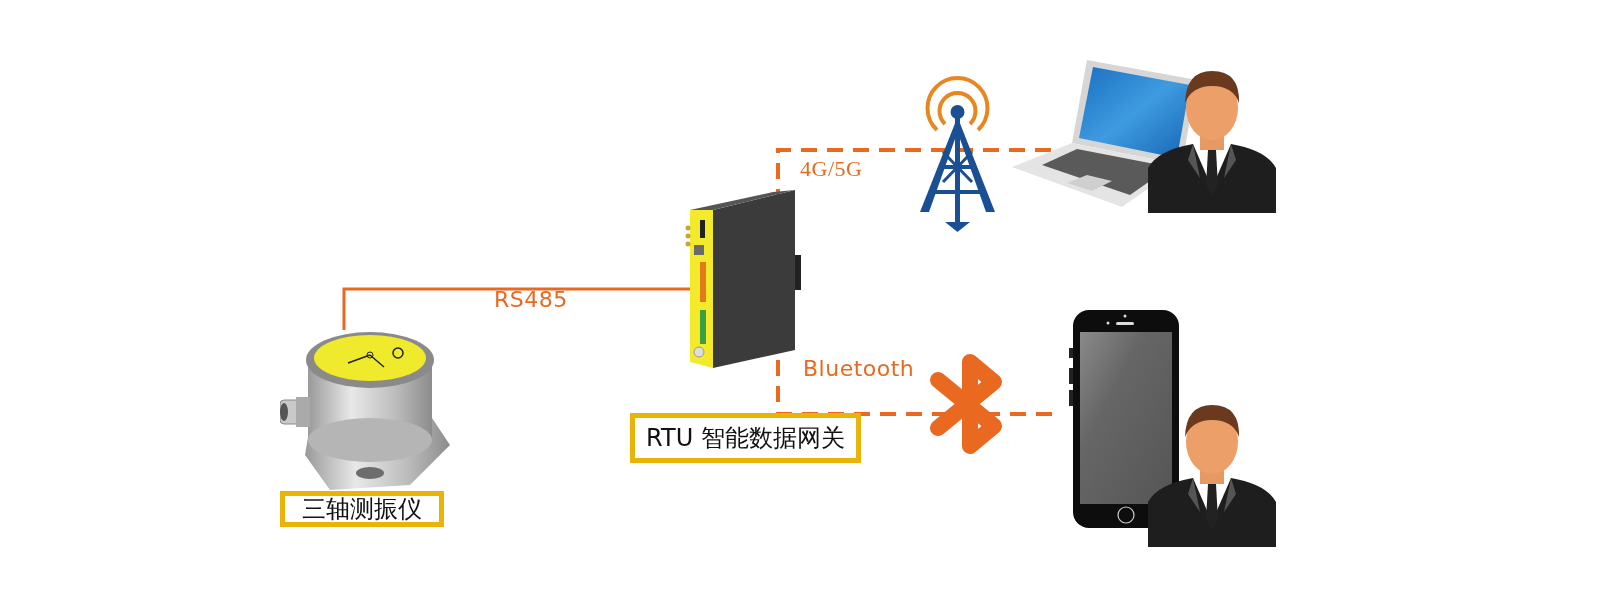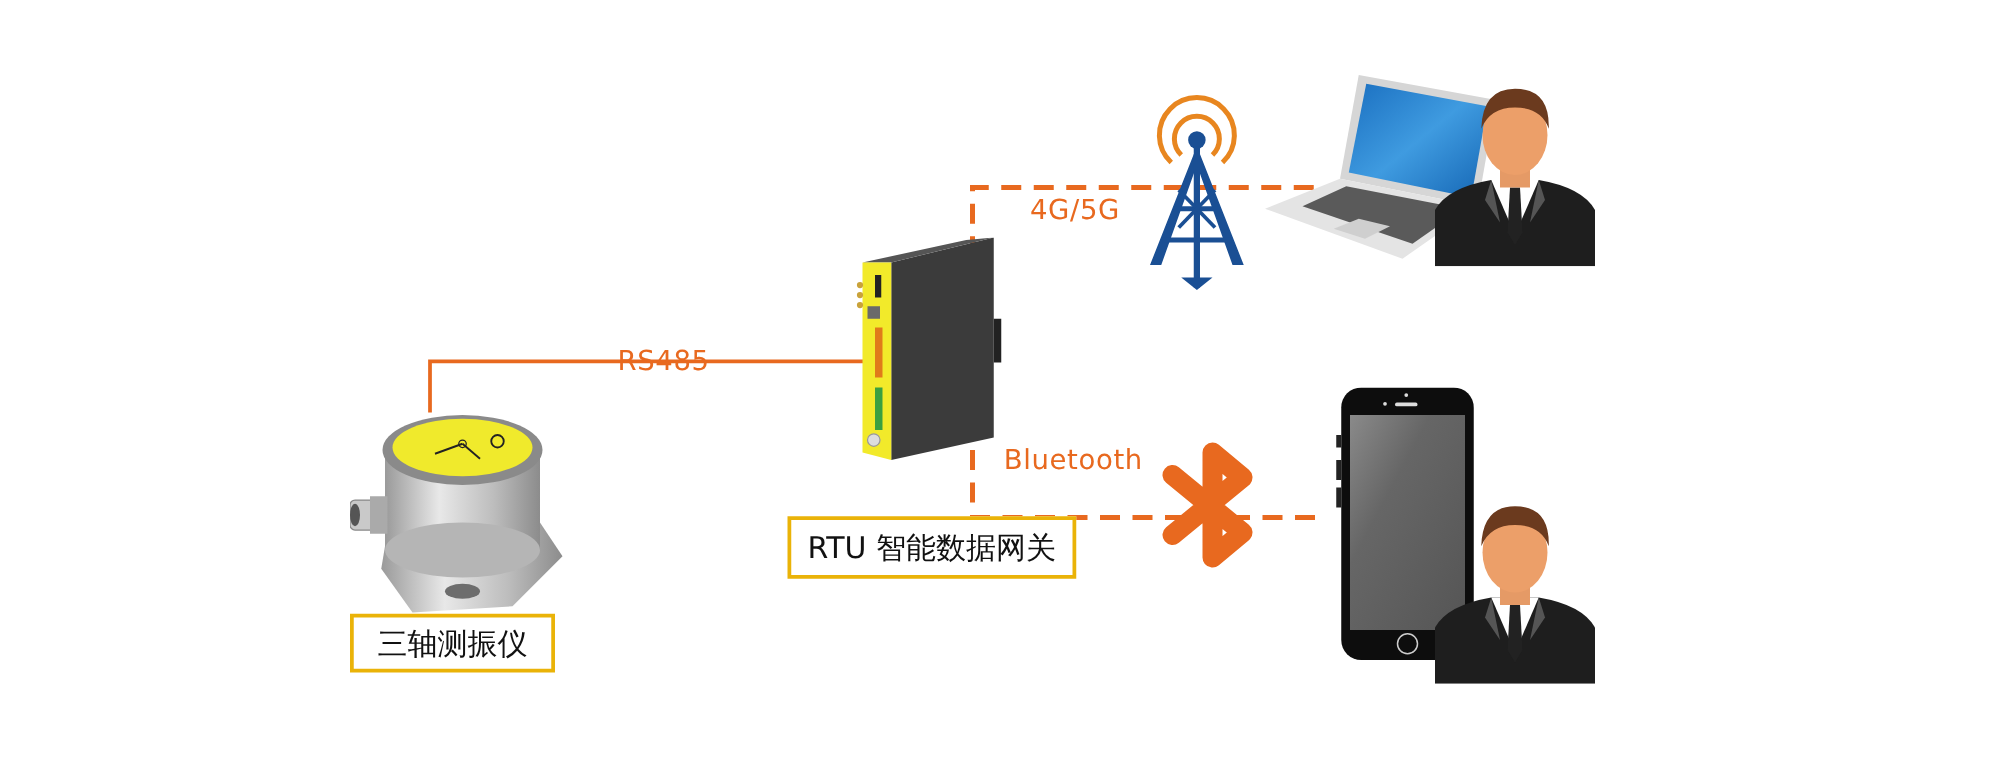--- a/index.html
+++ b/index.html
@@ -1,19 +1,19 @@
 <!DOCTYPE html>
 <html><head>
 <meta charset="utf-8">
 <style>
   html,body{margin:0;padding:0;background:#ffffff;}
   body{width:1600px;height:613px;position:relative;overflow:hidden;font-family:"DejaVu Sans","Liberation Sans",sans-serif;}
   .abs{position:absolute;}
   svg.full{position:absolute;left:0;top:0;}
-  .label-box{position:absolute;border:3px solid #eab308;background:#fff;color:#111;font-size:24px;display:flex;align-items:center;justify-content:center;box-sizing:border-box;}
+  .label-box{position:absolute;border:5px solid #eab308;background:#fff;color:#111;font-size:24px;display:flex;align-items:center;justify-content:center;box-sizing:border-box;}
   .conn-label{position:absolute;color:#e8691f;font-size:22px;letter-spacing:0.5px;}
 </style>
 </head>
 <body>
 
 <svg class="full" width="1600" height="613">
 
   <polyline points="344,330 344,289 705,289" fill="none" stroke="#e8691f" stroke-width="3"></polyline>
 
   <polyline points="778,205 778,150 1060,150" fill="none" stroke="#e8691f" stroke-width="4" stroke-dasharray="16,10"></polyline>
@@ -37,41 +37,41 @@
   <ellipse cx="90" cy="35" rx="64" ry="28" fill="#8a8a8a"></ellipse>
   <ellipse cx="90" cy="33" rx="56" ry="23" fill="#f0ea2c"></ellipse>
   <line x1="90" y1="30" x2="68" y2="38" stroke="#222" stroke-width="1.5"></line>
   <line x1="90" y1="30" x2="104" y2="42" stroke="#222" stroke-width="1.5"></line>
   <circle cx="90" cy="30" r="3" fill="none" stroke="#222"></circle>
   <circle cx="118" cy="28" r="5" fill="none" stroke="#222" stroke-width="1.5"></circle>
   <rect x="0" y="75" width="22" height="24" rx="4" fill="#c9c9c9" stroke="#888"></rect>
   <rect x="16" y="72" width="14" height="30" fill="#aaa"></rect>
   <ellipse cx="4" cy="87" rx="4" ry="9" fill="#555"></ellipse>
 </svg>
-<div class="label-box" style="left:280px;top:491px;width:164px;height:47px;">三轴测振仪</div>
+<div class="label-box" style="left:280px;top:491px;width:164px;height:36px;">三轴测振仪</div>
 
-<div class="conn-label" style="left:494px;top:277px;">RS485</div>
+<div class="conn-label" style="left:494px;top:287px;">RS485</div>
 
 <svg class="abs" style="left:685px;top:190px;" width="120" height="180" viewBox="0 0 120 180">
   <polygon points="28,20 110,0 110,160 28,178" fill="#3b3b3b"></polygon>
   <polygon points="5,20 28,20 110,0 88,2" fill="#555"></polygon>
   <rect x="110" y="65" width="6" height="35" fill="#222"></rect>
   <polygon points="5,20 28,20 28,178 5,172" fill="#f2ea2a"></polygon>
   <rect x="15" y="30" width="5" height="18" fill="#222"></rect>
   <rect x="9" y="55" width="10" height="10" fill="#6a6a6a"></rect>
   <rect x="15" y="72" width="6" height="40" fill="#e07a1a"></rect>
   <rect x="15" y="120" width="6" height="34" fill="#3aa040"></rect>
   <circle cx="14" cy="162" r="5" fill="#ddd" stroke="#999"></circle>
   <circle cx="3" cy="38" r="2.5" fill="#c9a23a"></circle>
   <circle cx="3" cy="46" r="2.5" fill="#c9a23a"></circle>
   <circle cx="3" cy="54" r="2.5" fill="#c9a23a"></circle>
 </svg>
 <div class="label-box" style="left:630px;top:413px;width:231px;height:50px;">RTU 智能数据网关</div>
 
-<div class="conn-label" style="left:824px;top:156px;">4G/5G</div>
+<div class="conn-label" style="left:800px;top:156px;font-family:Liberation Serif, serif;">4G/5G</div>
 
 <svg class="abs" style="left:915px;top:72px;" width="85" height="160" viewBox="0 0 85 160">
   <path d="M22,58 A30,30 0 1 1 63,58" fill="none" stroke="#e8861f" stroke-width="4"></path>
   <path d="M30,52 A18,18 0 1 1 55,52" fill="none" stroke="#e8861f" stroke-width="4"></path>
   <circle cx="42.5" cy="40" r="7" fill="#1a4f94"></circle>
   <polygon points="42.5,45 5,140 14,140 42.5,60 71,140 80,140" fill="#1a4f94"></polygon>
   <line x1="42.5" y1="45" x2="42.5" y2="158" stroke="#1a4f94" stroke-width="5"></line>
   <line x1="24" y1="95" x2="61" y2="95" stroke="#1a4f94" stroke-width="4"></line>
   <line x1="15" y1="120" x2="70" y2="120" stroke="#1a4f94" stroke-width="4"></line>
   <line x1="28" y1="80" x2="57" y2="110" stroke="#1a4f94" stroke-width="3"></line>

